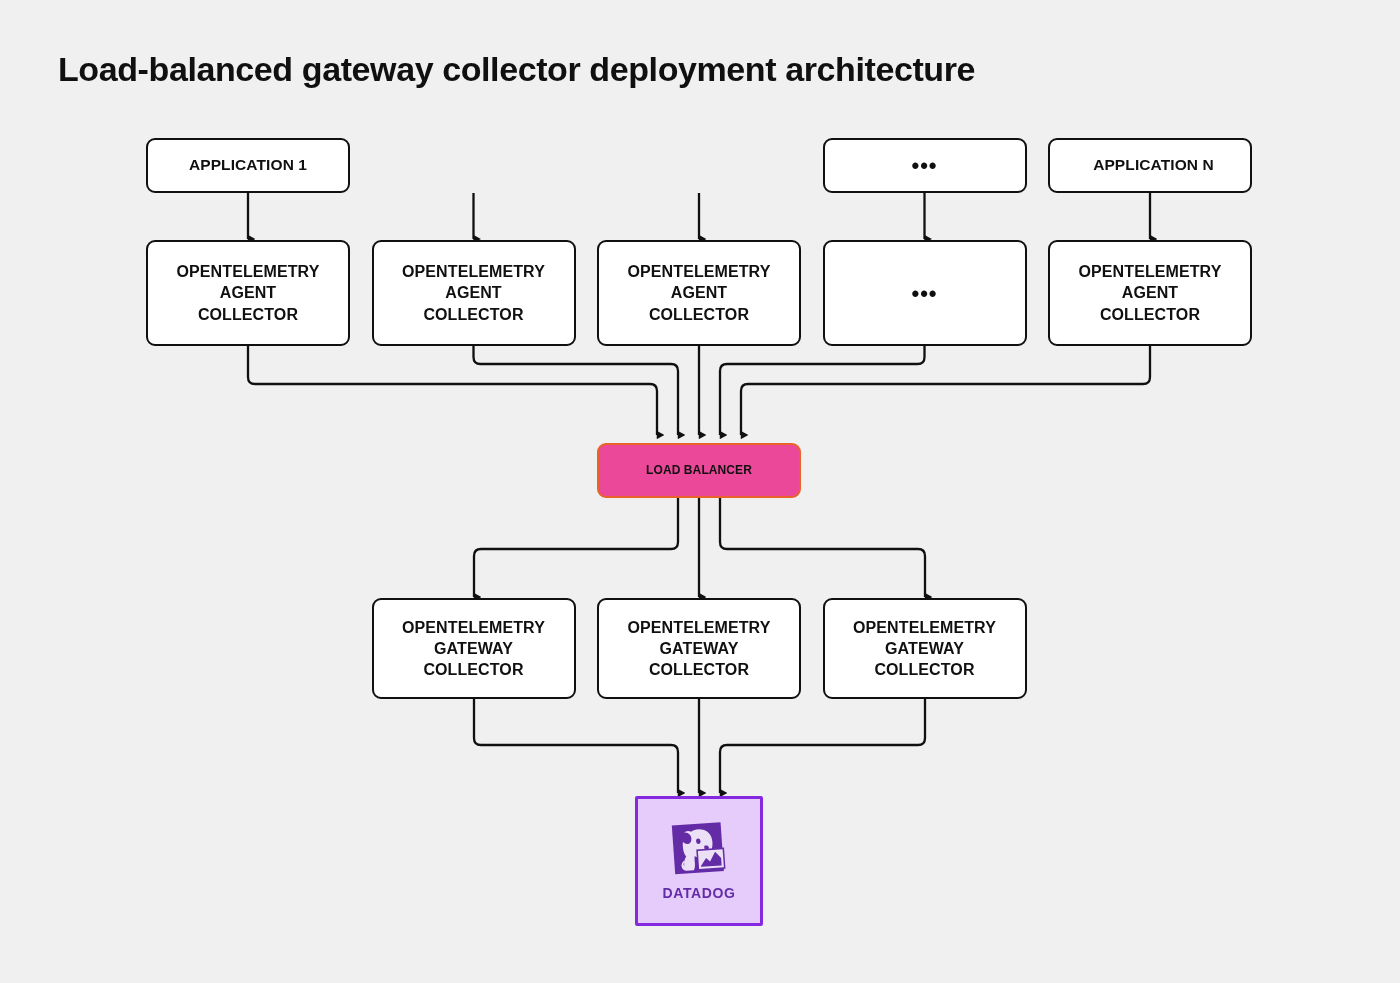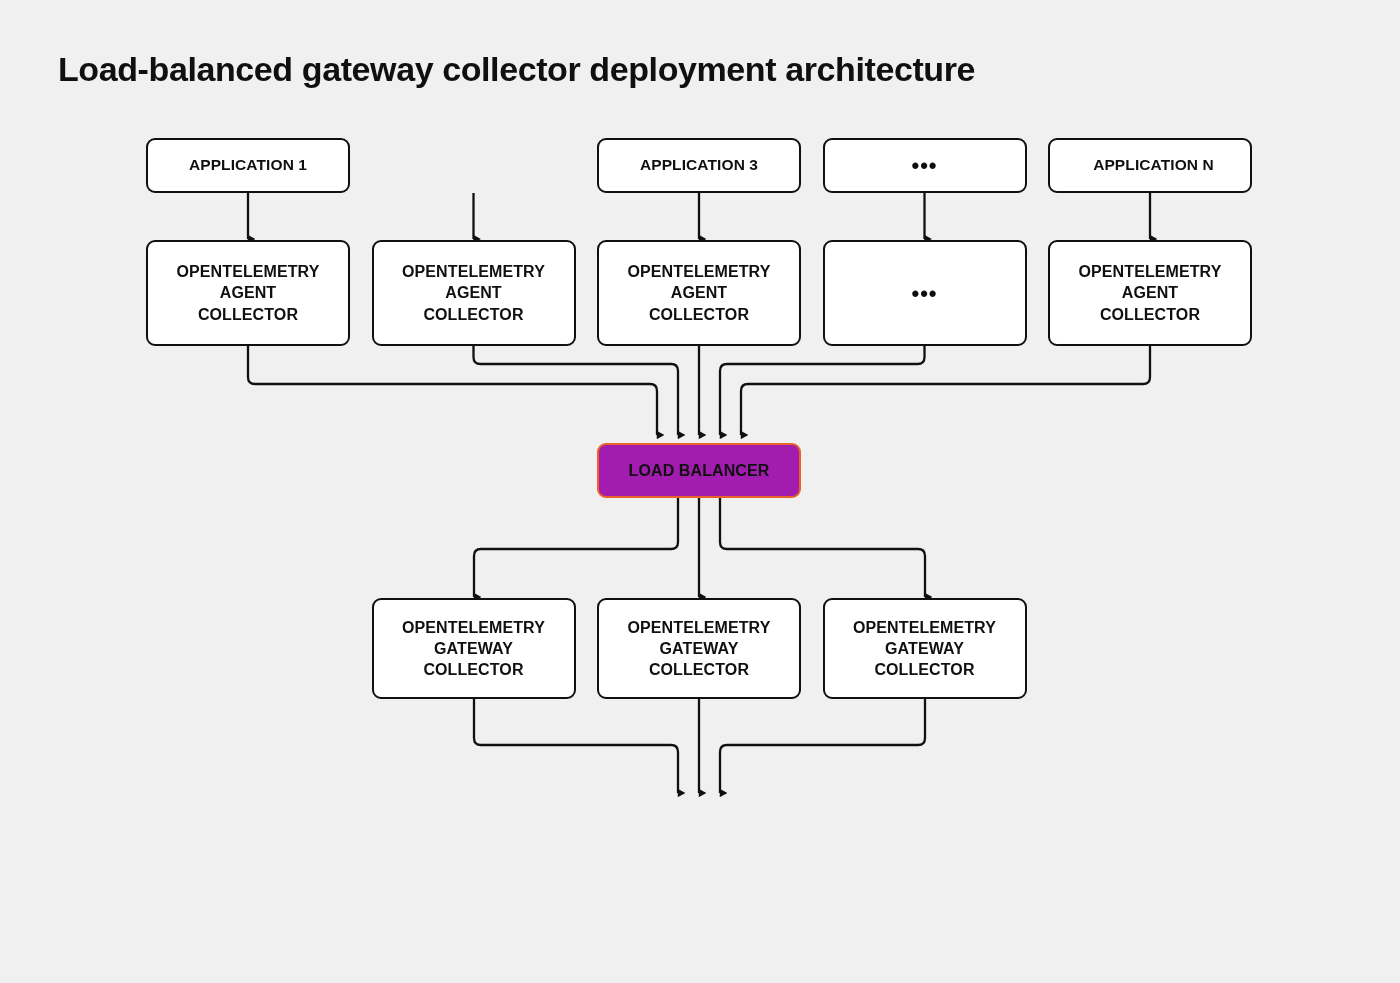--- a/index.html
+++ b/index.html
@@ -78,22 +78,22 @@
   }
   .ellipsis-node .label {
     font-size: 22px;
     letter-spacing: 1px;
     line-height: 0.5;
   }
 
   .lb-node {
     width: 204px;
     height: 55px;
-    font-size: 16px;
-    background: #a21caf;
+    font-size: 12px;
+    background: #ec4899;
     border-color: #e8622a;
     border-width: 2.4px;
   }
 
   .dd-node {
     width: 128px;
     height: 130px;
     background: #e6ccfa;
     border: 3px solid #8429e0;
     border-radius: 2px;
@@ -145,23 +145,20 @@
 
       <path d="M 474 699 L 474 738 Q 474 745 481 745 L 671 745 Q 678 745 678 752 L 678 793"></path>
       <path d="M 699 699 L 699 793"></path>
       <path d="M 925 699 L 925 738 Q 925 745 918 745 L 727 745 Q 720 745 720 752 L 720 793"></path>
     </g>
   </svg>
 
   <div class="node app-node" style="left:146px; top:138px;">
     <span class="label">APPLICATION 1</span>
   </div>
-  <div class="node app-node" style="left:597px; top:138px;">
-    <span class="label">APPLICATION 3</span>
-  </div>
   <div class="node app-node ellipsis-node" style="left:822.5px; top:138px;">
     <span class="label">•••</span>
   </div>
   <div class="node app-node" style="left:1048px; top:138px;padding-left:7px;">
     <span class="label">APPLICATION N</span>
   </div>
 
   <div class="node agent-node" style="left:146px; top:240px;">
     <span class="label">OPENTELEMETRY
 AGENT
@@ -199,14 +196,44 @@
     <span class="label">OPENTELEMETRY
 GATEWAY
 COLLECTOR</span>
   </div>
   <div class="node gateway-node" style="left:822.5px; top:598px;">
     <span class="label">OPENTELEMETRY
 GATEWAY
 COLLECTOR</span>
   </div>
 
+  <div class="node dd-node" style="left:635px; top:796px;">
+    <svg class="dd-logo" viewBox="0 0 70 66" xmlns="http://www.w3.org/2000/svg">
+      <g transform="rotate(-4 35 33)">
+        <rect x="8" y="4" width="52" height="52" fill="#632ca6"></rect>
+
+        <path d="M 20 18
+                 C 18 12 24 9 28 12
+                 C 32 9 40 9 45 13
+                 C 50 17 51 25 49 31
+                 C 48 35 44 37 40 36
+                 C 38 40 33 41 30 38
+                 C 29 44 31 49 28 53
+                 L 20 53
+                 C 17 49 18 42 21 38
+                 C 18 34 17 24 20 18 Z" fill="#ece0f7"></path>
+
+        <ellipse cx="22.5" cy="18.5" rx="5.2" ry="6.4" fill="#632ca6" transform="rotate(-22 22.5 18.5)"></ellipse>
+
+        <ellipse cx="35" cy="22.5" rx="2.4" ry="2.9" fill="#632ca6"></ellipse>
+
+        <path d="M 41 28 C 45 27 47 30 45 32 C 43 34 40 32 41 28 Z" fill="#632ca6"></path>
+
+        <path d="M 19 42 C 14 44 14 52 20 53 L 20 49 C 17 48 17 45 19 44 Z" fill="#ece0f7"></path>
+
+        <rect x="33" y="32" width="28" height="21" fill="#ece0f7" stroke="#632ca6" stroke-width="1.6"></rect>
+        <path d="M 36 49 L 42 41 L 46 45 L 52 35 L 58 42 L 58 50 L 36 50 Z" fill="#632ca6"></path>
+      </g>
+    </svg>
+    <span class="dd-word">DATADOG</span>
+  </div>
 
 </div>
 
 </body></html>

